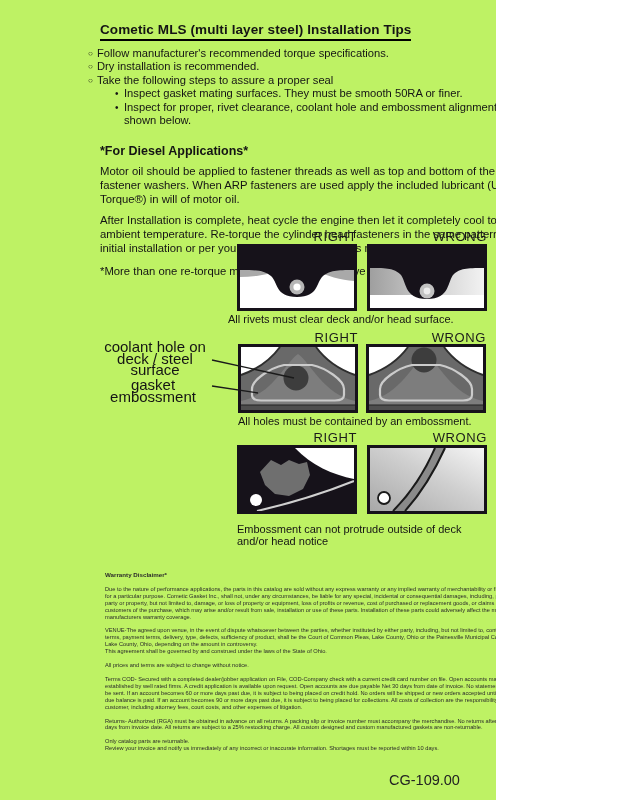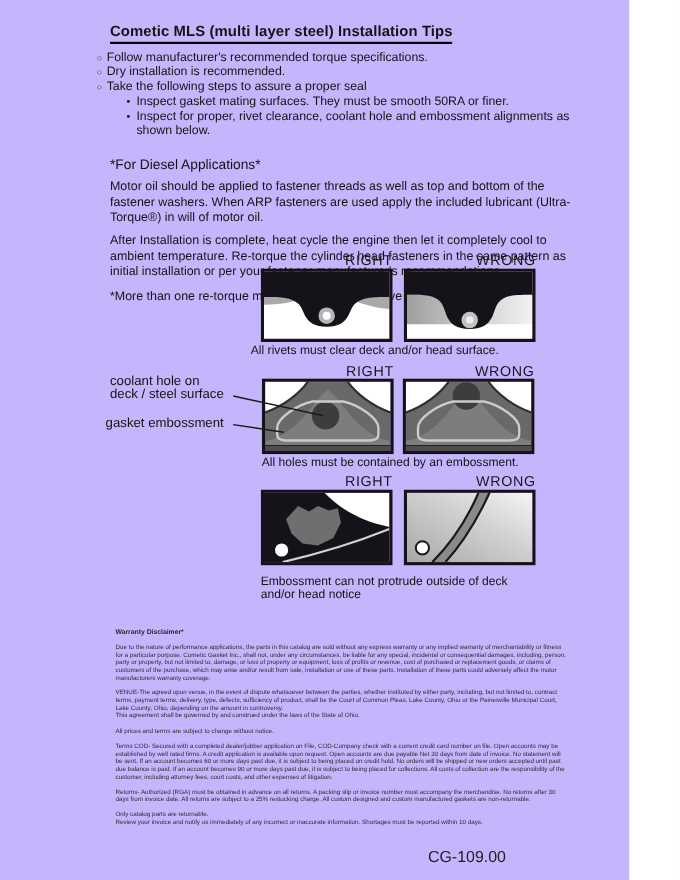--- a/index.html
+++ b/index.html
@@ -1,34 +1,34 @@
 <!DOCTYPE html>
 <html><head>
 <meta charset="utf-8">
 <style>
   html,body{margin:0;padding:0;background:#fff;}
-  .page{position:relative;width:572px;height:800px;background:#c4b5fd;overflow:hidden;
+  .page{position:relative;width:496px;height:800px;background:#bef264;overflow:hidden;
         font-family:"Liberation Sans", sans-serif;color:#141414;}
   
   .content{position:absolute;left:88px;top:20px;width:448px;}
   .title{margin-left:12px;display:inline-block;font-size:13.5px;font-weight:bold;
          border-bottom:2px solid #000;padding-bottom:2px;letter-spacing:.1px;}
   .bullets{margin-top:6px;font-size:11.2px;line-height:13.4px;}
   .b-row{display:flex;}
   .b-row .mk{width:9px;flex:0 0 9px;text-align:left;font-size:8px;line-height:13.4px;}
   .sub .mk{font-size:10px;}
   .sub{margin-left:27px;}
-  .diesel-heading{margin:17px 0 0 12px;font-size:12.5px;font-weight:normal;}
+  .diesel-heading{margin:17px 0 0 12px;font-size:12.5px;font-weight:bold;}
   .para{margin:7px 0 0 12px;width:424px;font-size:11.3px;line-height:13.9px;}
   .note{margin-top:9px;}
   
   .abs{position:absolute;}
   .dlabel{width:120px;text-align:right;font-size:13px;letter-spacing:.6px;color:#1a1a1a;}
   .caption{font-size:11px;line-height:12.2px;color:#141414;}
-  .callout{font-size:12px;line-height:11.5px;text-align:left;color:#141414;}
+  .callout{font-size:15px;line-height:11.5px;text-align:center;color:#141414;}
   .leader-overlay{position:absolute;left:0;top:0;pointer-events:none;}
   svg{display:block;}
   
   .disclaimer{position:absolute;left:105px;top:572px;width:410px;font-size:5.7px;
               line-height:6.9px;color:#2a2a2a;}
   .disclaimer .dh{font-weight:bold;font-size:6.2px;margin-bottom:7px;}
   .disclaimer p{margin:0 0 7px 0;}
   .disclaimer p.tight{margin:0;}
   .footer-code{position:absolute;left:389px;top:761px;font-size:14.5px;color:#222;margin-top:11px;}
 </style>

